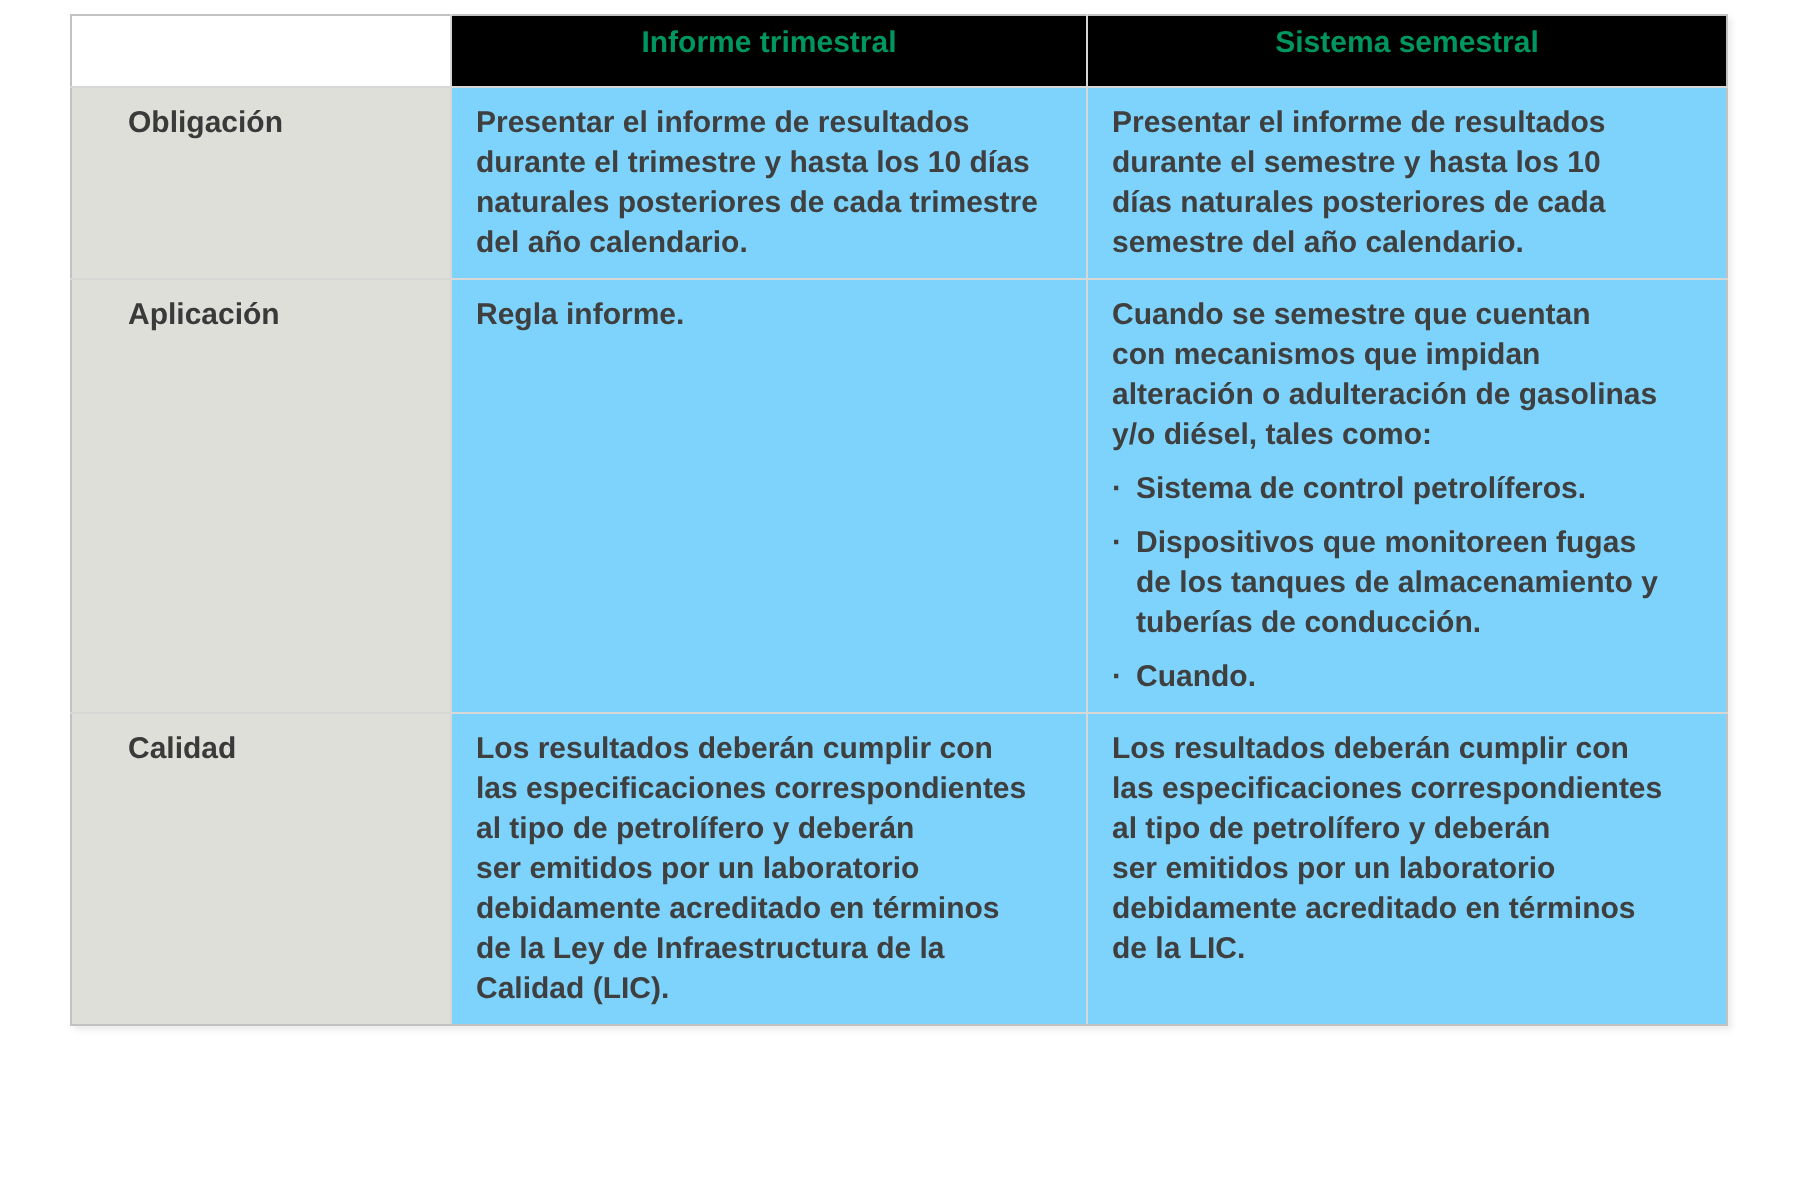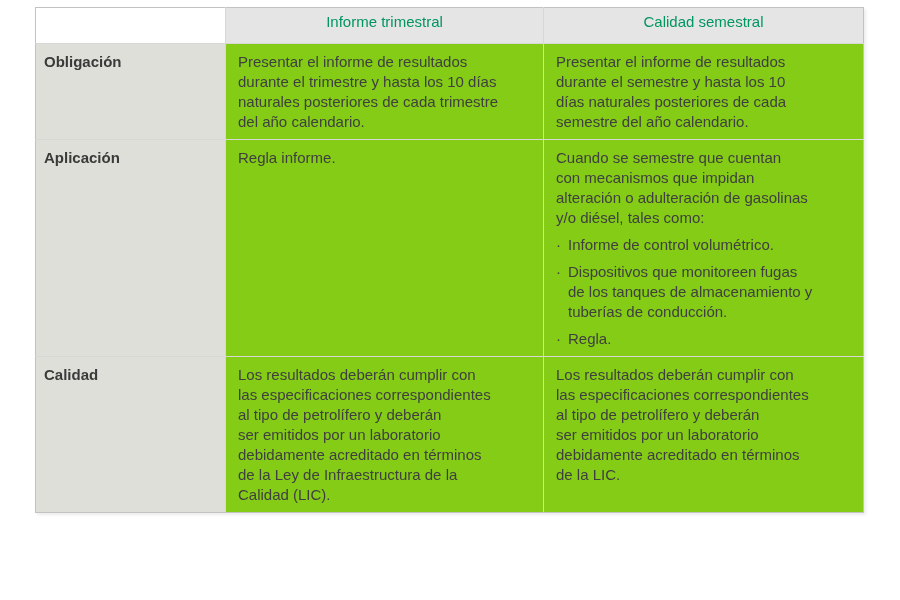--- a/index.html
+++ b/index.html
@@ -43,40 +43,41 @@
   table.cmp th:first-child, table.cmp td:first-child { border-left: 1px solid #c2c2c2; }
   table.cmp th:last-child, table.cmp td:last-child { border-right: 1px solid #c2c2c2; }
 
   tr.hdr { height: 36px; }
   tr.r0  { height: 92px; }
   tr.r1  { height: 213px; }
   tr.r2  { height: 80px; }
   tr.r3  { height: 155px; }
 
   th.top-head {
-    background: #e5e5e5;
+    background: #000000;
     color: #00965f;
-    font-weight: normal;
+    font-weight: bold;
     text-align: center;
     vertical-align: middle;
     padding: 4px 6px;
   }
   th.corner { background: #ffffff; }
 
   th.row-label {
     background: #dfdfda;
     color: #3a3a3a;
     font-weight: bold;
     text-align: left;
-    padding: 8px 10px 7px 8px;
+    padding: 8px 10px 7px 28px;
   }
   td.body-cell {
-    background: #84cc16;
+    background: #7dd3fc;
     color: #3f3f3f;
     padding: 8px 8px 7px 12px;
+    font-weight: bold;
   }
   .cell-text { white-space: pre-line; }
   .bullet {
     display: flex;
     margin-top: 7px;
   }
   .bullet .dot {
     flex: 0 0 12px;
     width: 12px;
   }
@@ -89,21 +90,21 @@
   <table class="cmp">
     <colgroup>
       <col class="c1">
         <col class="c2">
         <col class="c3">
     </colgroup>
     <tbody>
         <tr class="hdr">
       <th class="corner"></th>
       <th class="top-head">Informe trimestral</th>
-      <th class="top-head">Calidad semestral</th>
+      <th class="top-head">Sistema semestral</th>
     </tr>
 
     <tr class="r0">
       <th class="row-label">Obligación</th>
       <td class="body-cell">
         <div class="cell-text">Presentar el informe de resultados
 durante el trimestre y hasta los 10 días
 naturales posteriores de cada trimestre
 del año calendario.</div>
       </td>
@@ -120,31 +121,31 @@
       <td class="body-cell">
         <div class="cell-text">Regla informe.</div>
       </td>
       <td class="body-cell">
         <div class="cell-text">Cuando se semestre que cuentan
 con mecanismos que impidan
 alteración o adulteración de gasolinas
 y/o diésel, tales como:</div>
         <div class="bullet">
           <span class="dot">·</span>
-          <span class="b-text">Informe de control volumétrico.</span>
+          <span class="b-text">Sistema de control petrolíferos.</span>
         </div>
         <div class="bullet">
           <span class="dot">·</span>
           <span class="b-text">Dispositivos que monitoreen fugas
 de los tanques de almacenamiento y
 tuberías de conducción.</span>
         </div>
         <div class="bullet">
           <span class="dot">·</span>
-          <span class="b-text">Regla.</span>
+          <span class="b-text">Cuando.</span>
         </div>
       </td>
     </tr>
 
 
     <tr class="r3">
       <th class="row-label">Calidad</th>
       <td class="body-cell">
         <div class="cell-text">Los resultados deberán cumplir con
 las especificaciones correspondientes

